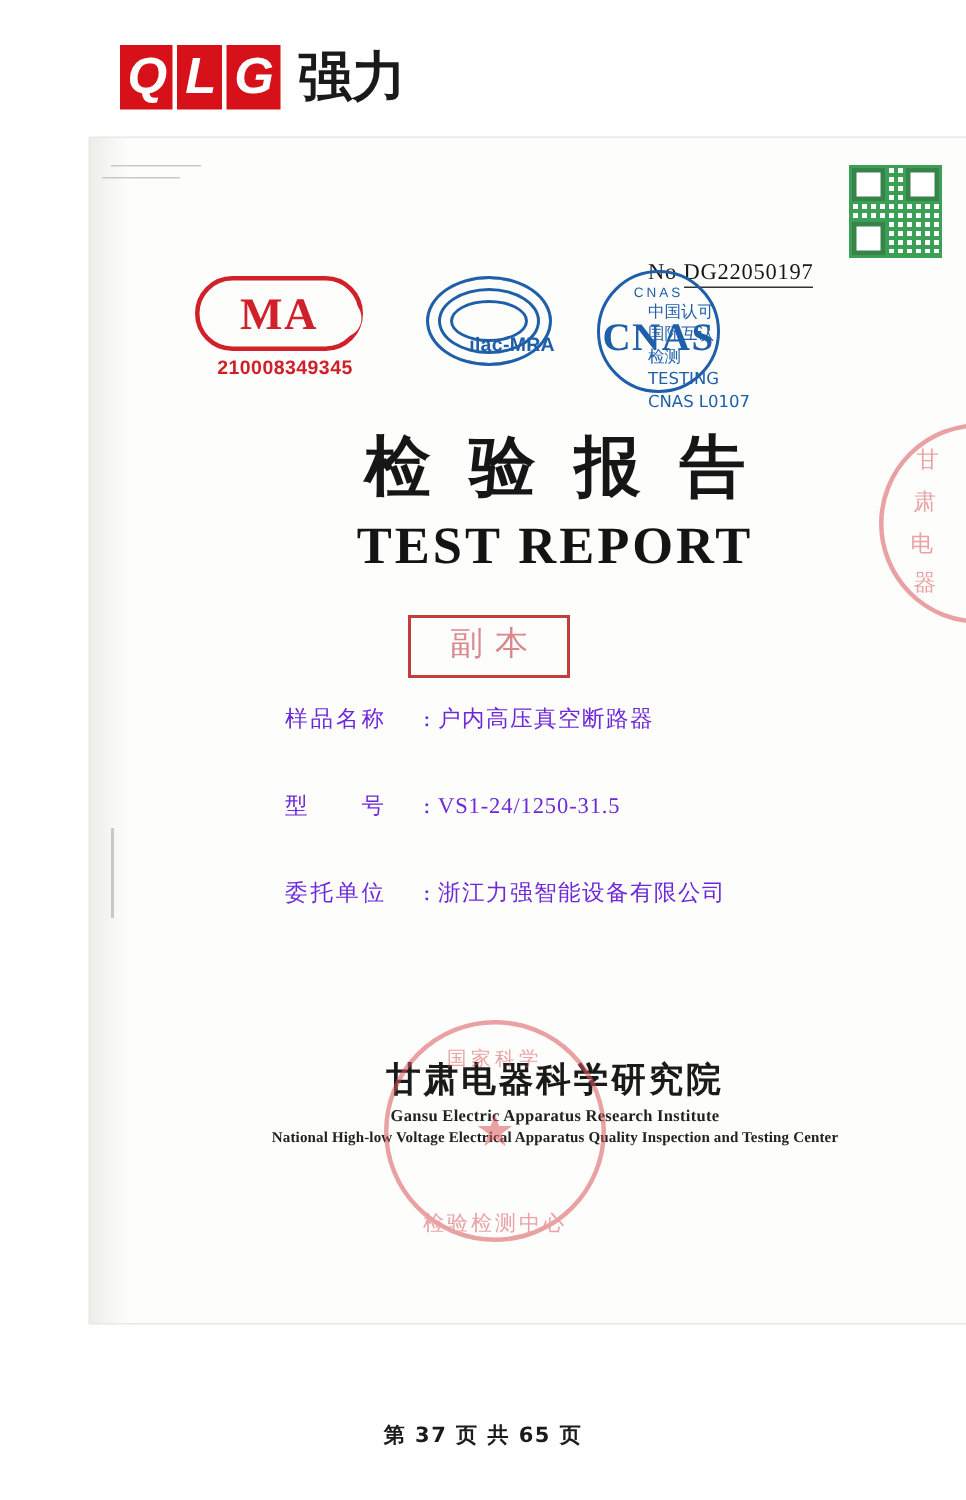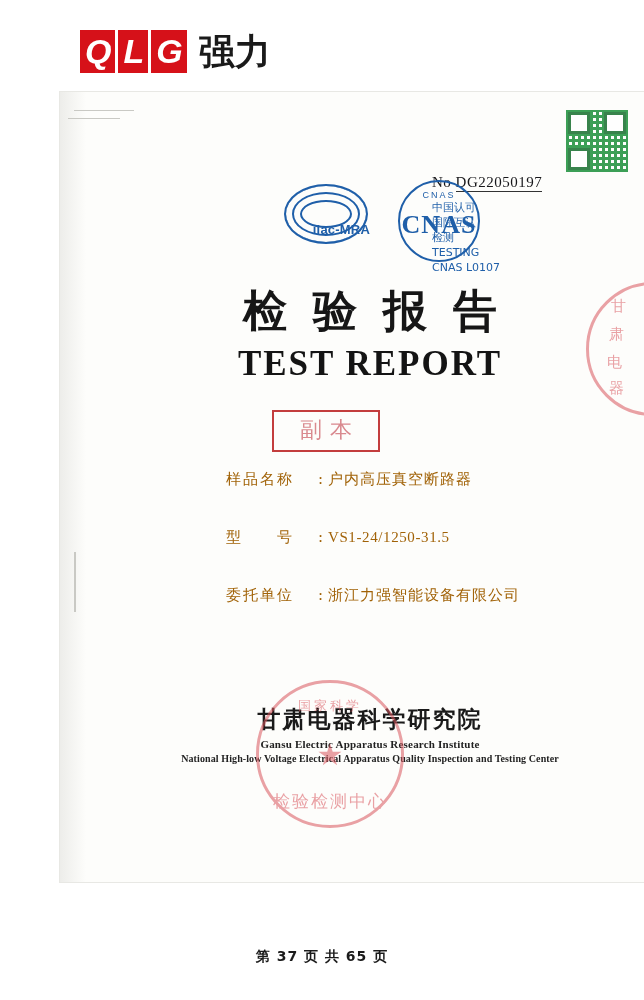--- a/index.html
+++ b/index.html
@@ -292,22 +292,21 @@
     opacity: .85;
   }
 
   
   .fields {
     position: absolute;
     left: 130px;
     top: 378px;
     width: 360px;
     font-family: "DejaVu Serif", serif;
-    color: #a16207;
-    margin-left: 36px;
+    color: #6d28d9;
   }
   .field-row {
     display: flex;
     align-items: baseline;
     margin-bottom: 39px;
     font-size: 15px;
   }
   .field-label {
     width: 92px;
     letter-spacing: 2px;
@@ -403,21 +402,21 @@
   .seal-arc-top, .seal-arc-bottom {
     position: absolute;
     left: 0; width: 100%;
     text-align: center;
     font-family: "DejaVu Serif", serif;
     font-size: 13px;
     letter-spacing: 3px;
     color: #d9565e;
   }
   .seal-arc-top { top: 14px; }
-  .seal-arc-bottom { bottom: 12px; font-size: 17px; letter-spacing: 2px; }
+  .seal-arc-bottom { bottom: 0; font-size: 14px; letter-spacing: 2px; }
 
   
   .page-footer {
     position: absolute;
     left: 0; right: 0;
     top: 948px;
     text-align: center;
     font-family: "DejaVu Sans", sans-serif;
     font-size: 14px;
     color: #1b1b1b;
@@ -449,20 +448,24 @@
     <div class="qr-eye e3"></div>
   </div>
 
   <div class="report-no">
     <span>No</span>
     <span class="underline">DG22050197</span>
   </div>
 
   <div class="marks">
 
+    <div class="cma">
+      <div class="cma-badge">MA</div>
+      <div class="cma-num">210008349345</div>
+    </div>
 
     <div class="ilac">
       <div class="ilac-rings"></div>
       <div class="ilac-label">ilac-MRA</div>
     </div>
 
     <div class="cnas">
       <div class="cnas-circle"></div>
       <div class="cnas-top">CNAS</div>
       <div class="cnas-text">CNAS</div>

